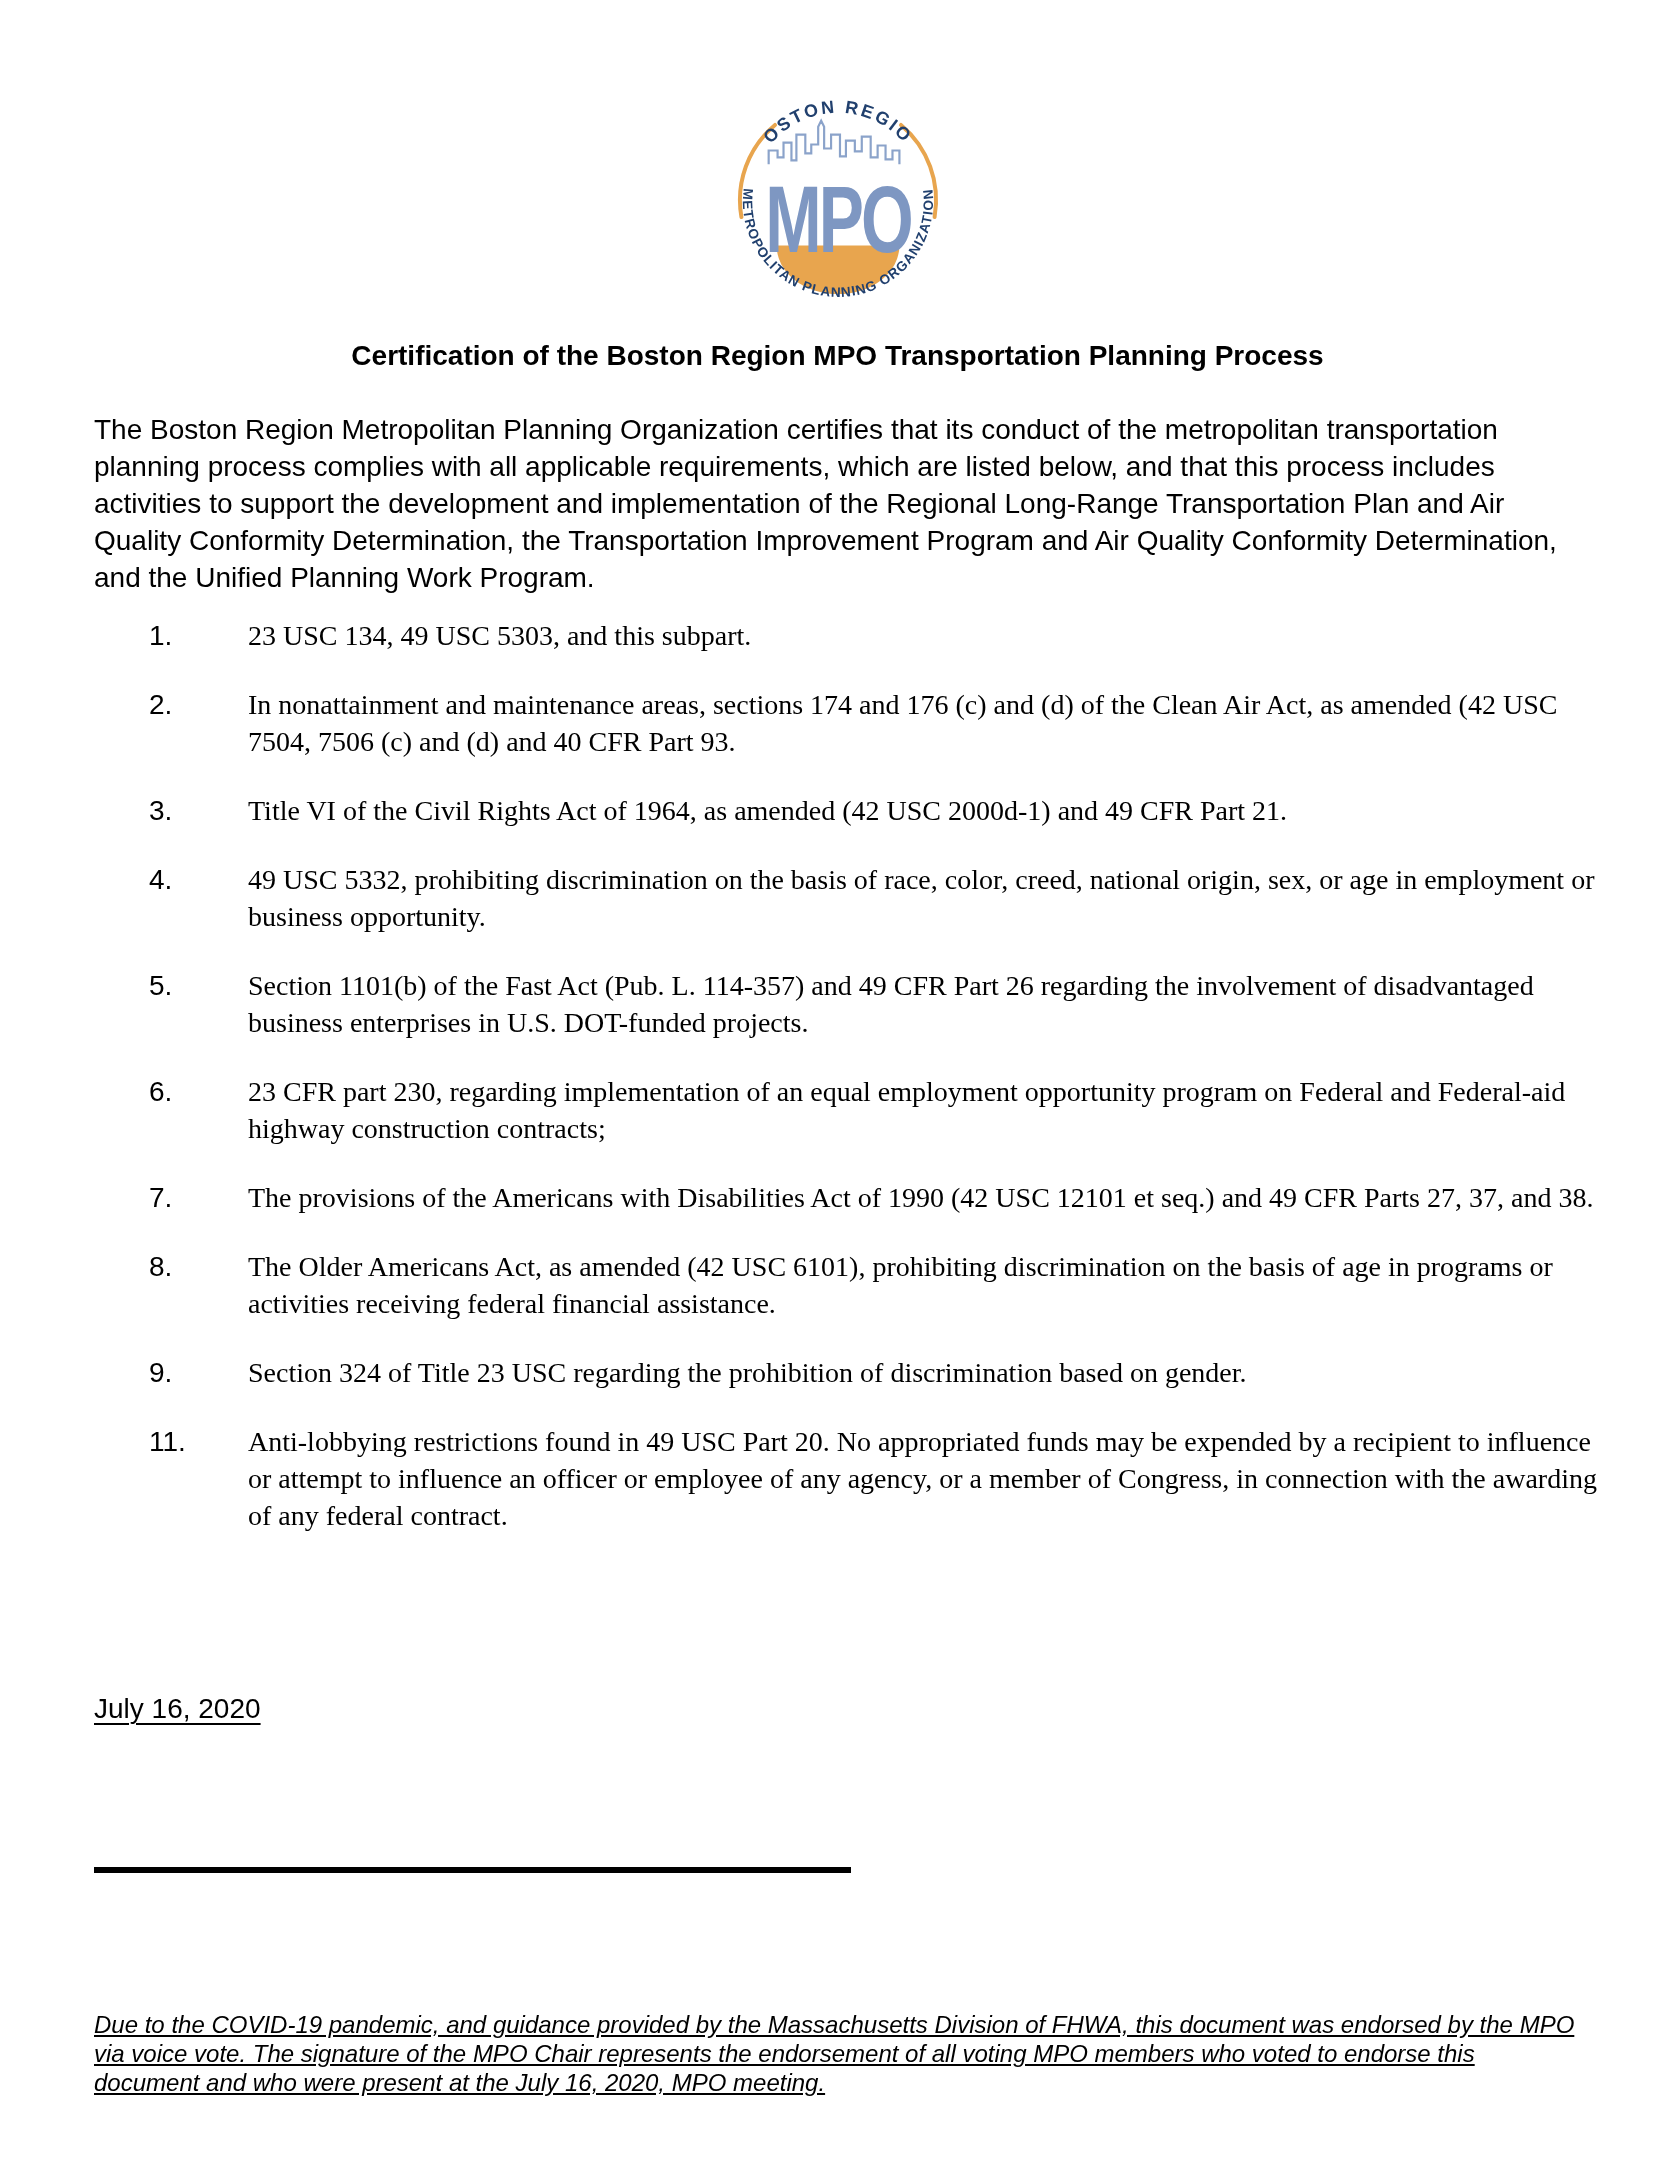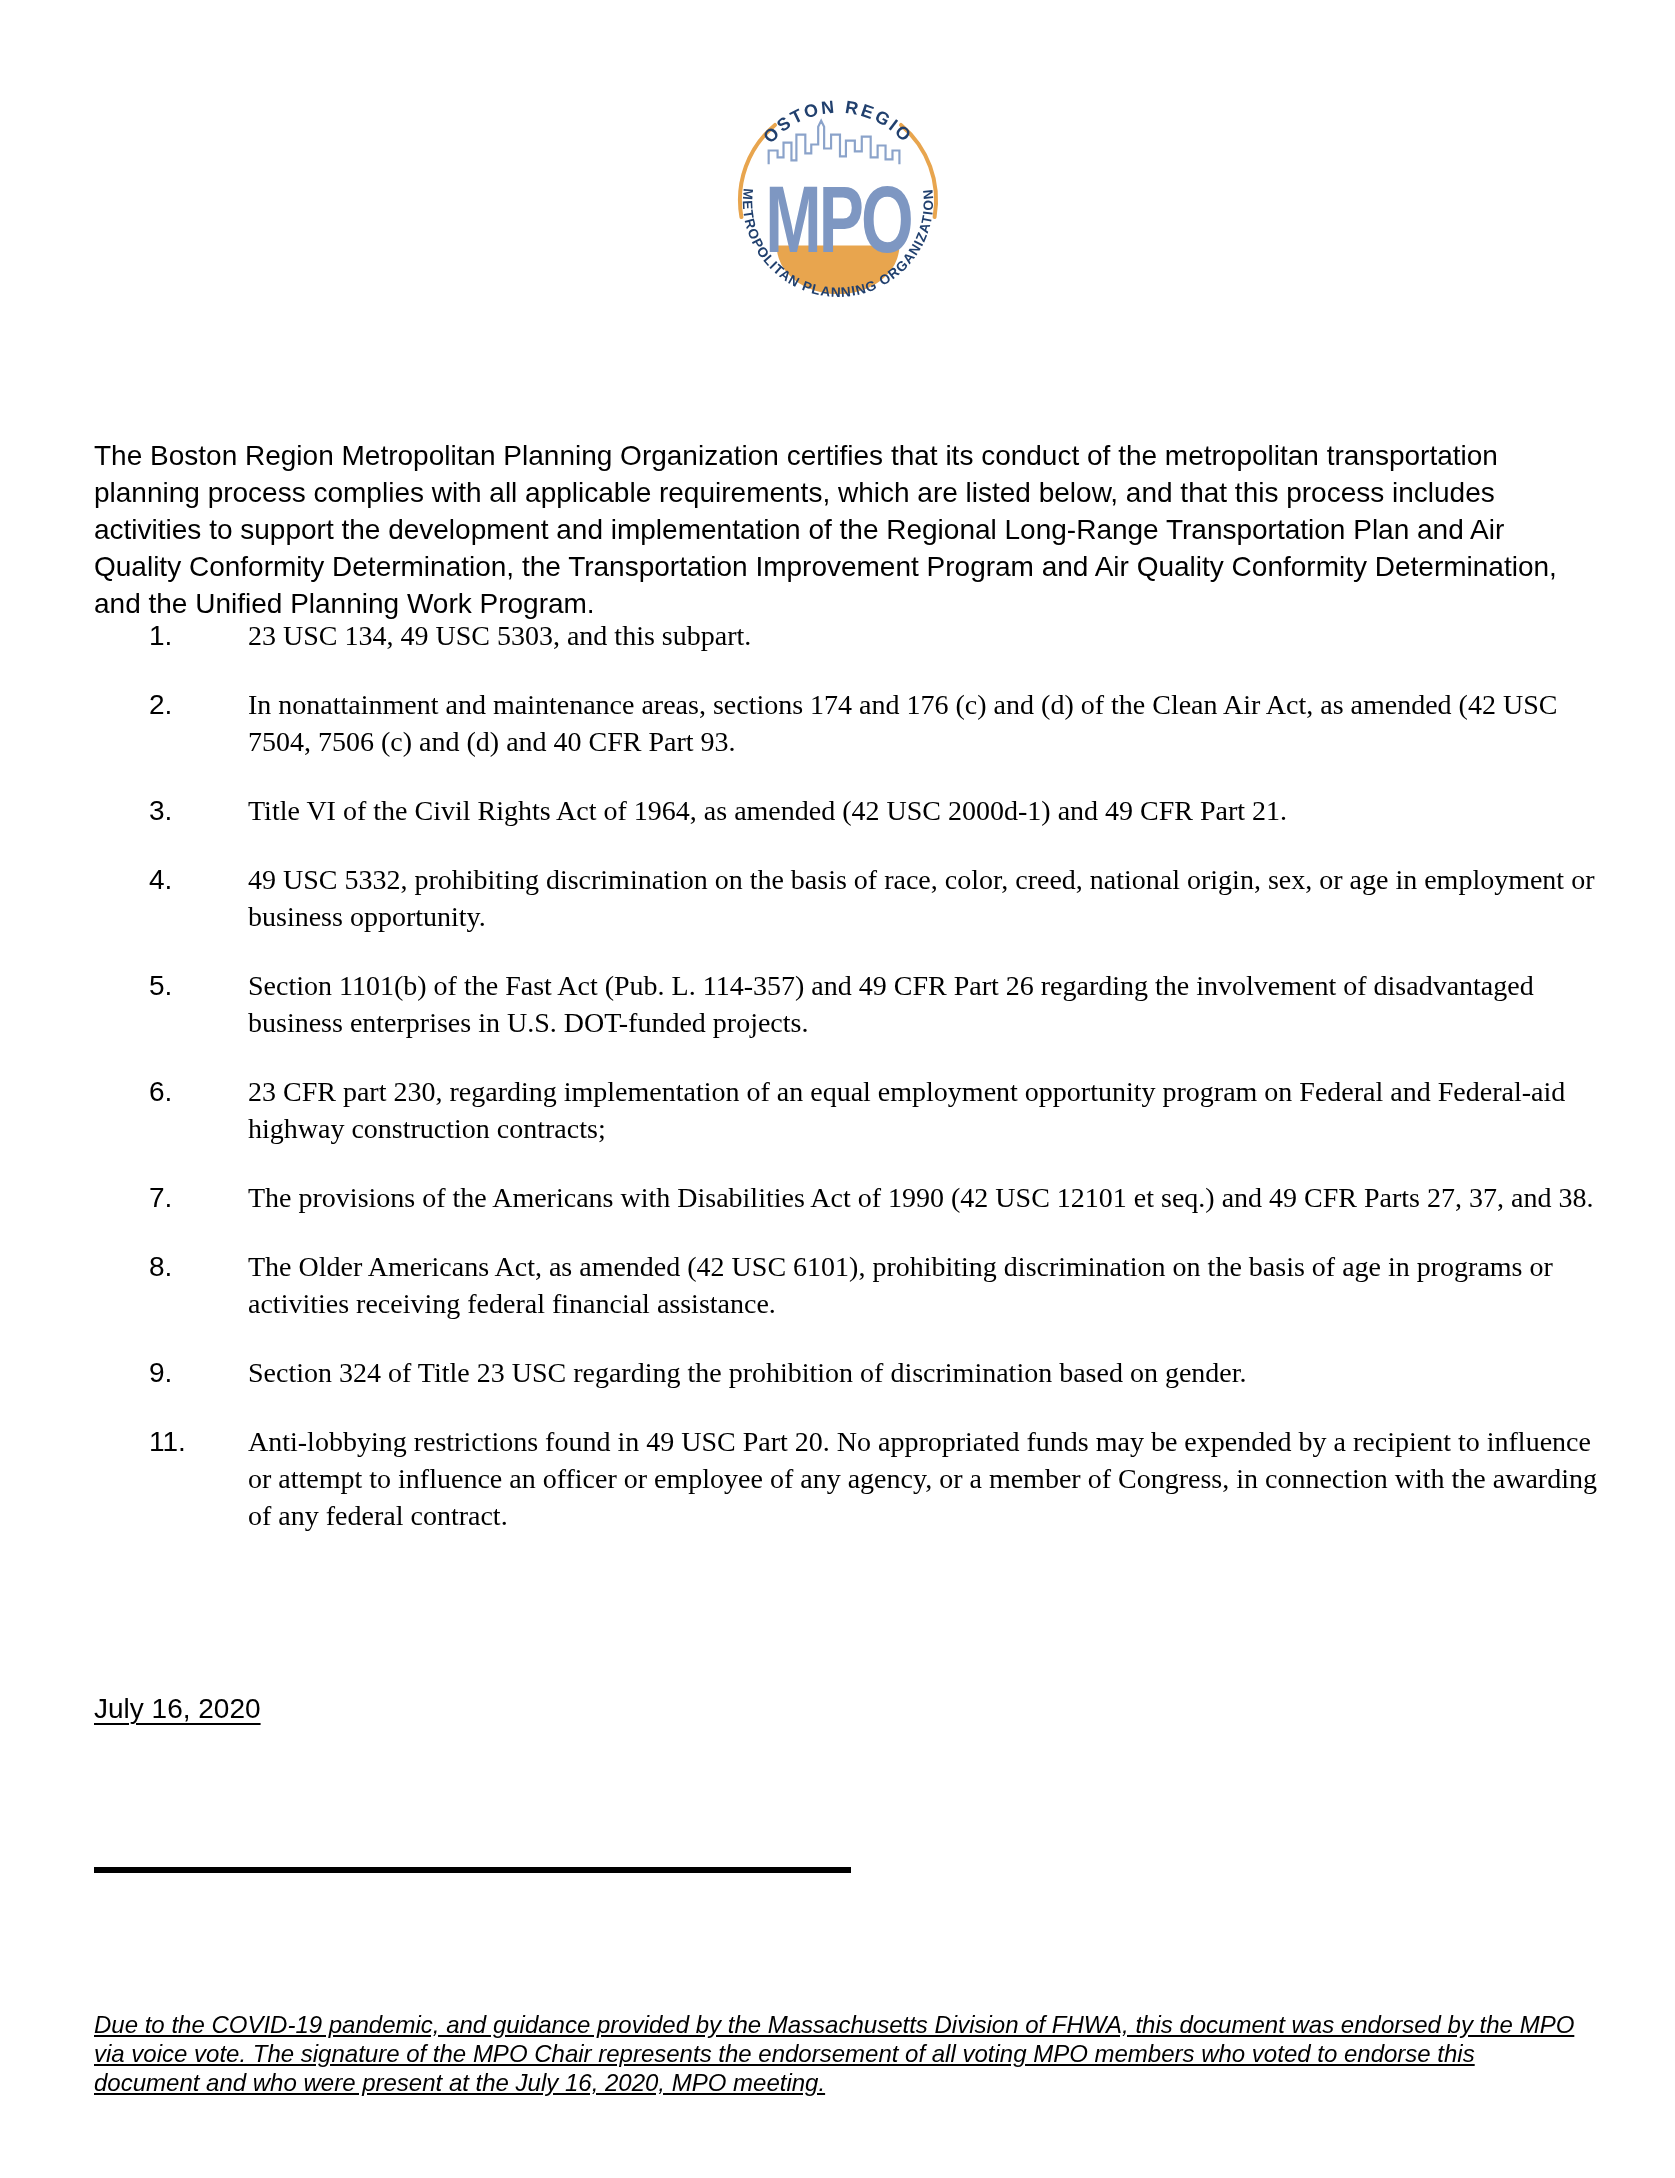--- a/index.html
+++ b/index.html
@@ -18,21 +18,21 @@
   .logo-arc-text-top   { font-family: "Liberation Sans", sans-serif; font-size: 18px; font-weight: 700; letter-spacing: 2.5px; }
   .logo-arc-text-bottom{ font-family: "Liberation Sans", sans-serif; font-size: 13.8px; font-weight: 700; letter-spacing: 1px; }
   .logo-mpo-text { font-family: "Liberation Sans", sans-serif; font-size: 95px; font-weight: bold; letter-spacing: -4px; }
 
   .doc-title {
     position: absolute; left: 0; top: 337px; width: 1675px;
     text-align: center; font-size: 28px; font-weight: bold; line-height: 37px;
   }
   .intro {
     position: absolute; left: 94px; top: 411px; width: 1490px;
-    font-size: 28px; line-height: 37px; margin-top: 26px;
+    font-size: 28px; line-height: 37px;
   }
   .req-list { position: absolute; left: 149px; top: 617px; width: 1455px; }
   .req-item { display: flex; margin-bottom: 32px; font-size: 28px; line-height: 37px; }
   .req-num  { width: 99px; flex: 0 0 99px; }
   .req-text { width: 1351px; font-family: Liberation Serif, serif; }
 
   .endorse-date {
     position: absolute; left: 94px; top: 1690px;
     font-size: 28px; line-height: 37px;
     text-decoration: underline;
@@ -77,20 +77,21 @@
 
       <text class="logo-arc-text-top" fill="#21406e">
         <textPath href="#arcTop" xlink:href="#arcTop" startOffset="50%" text-anchor="middle">BOSTON REGION</textPath>
       </text>
       <text class="logo-arc-text-bottom" fill="#21406e">
         <textPath href="#arcBottom" xlink:href="#arcBottom" startOffset="50%" text-anchor="middle">METROPOLITAN PLANNING ORGANIZATION</textPath>
       </text>
     </svg>
   </div>
 
+  <div class="doc-title">Certification of the Boston Region MPO Transportation Planning Process</div>
 
   <div class="intro">The Boston Region Metropolitan Planning Organization certifies that its conduct of the metropolitan transportation planning process complies with all applicable requirements, which are listed below, and that this process includes activities to support the development and implementation of the Regional Long-Range Transportation Plan and Air Quality Conformity Determination, the Transportation Improvement Program and Air Quality Conformity Determination, and the Unified Planning Work Program.</div>
 
   <div class="req-list">
     <div class="req-item">
       <span class="req-num">1.</span>
       <span class="req-text">23 USC 134, 49 USC 5303, and this subpart.</span>
     </div>
     <div class="req-item">
       <span class="req-num">2.</span>

